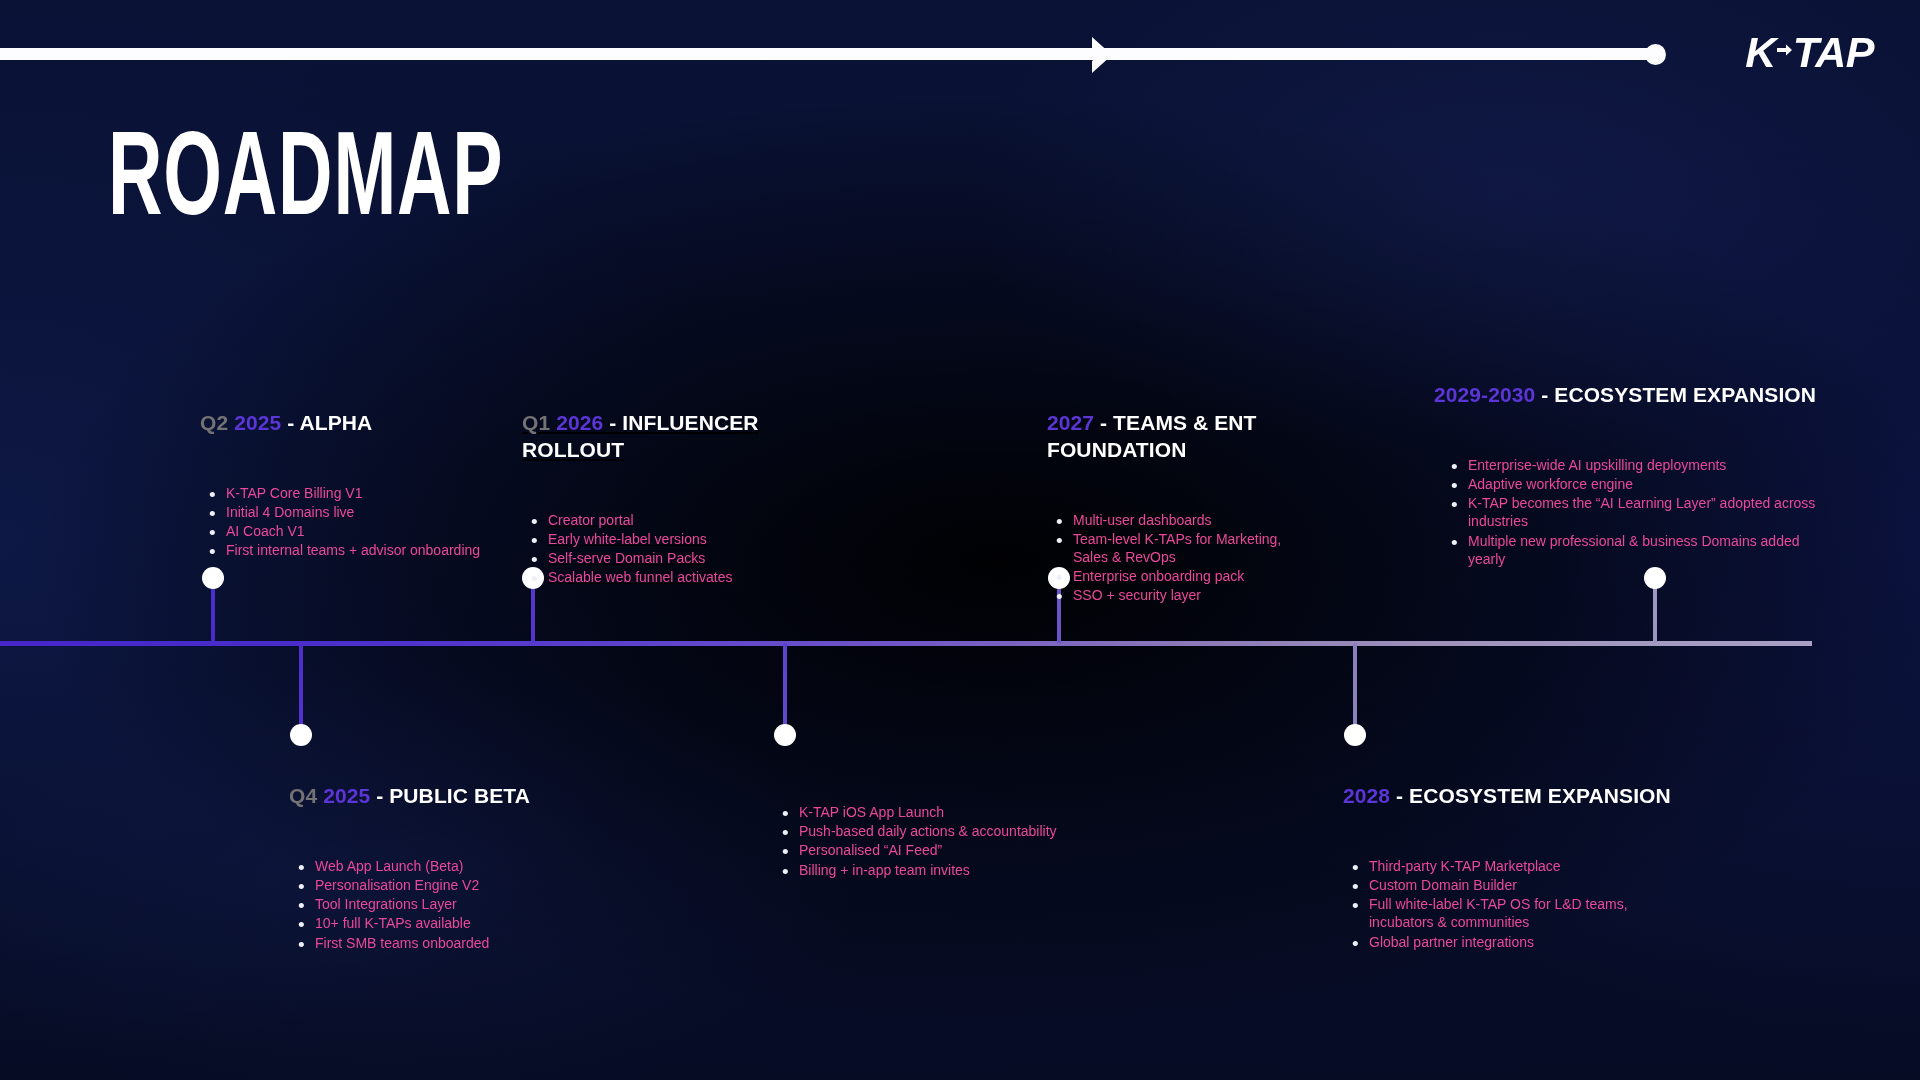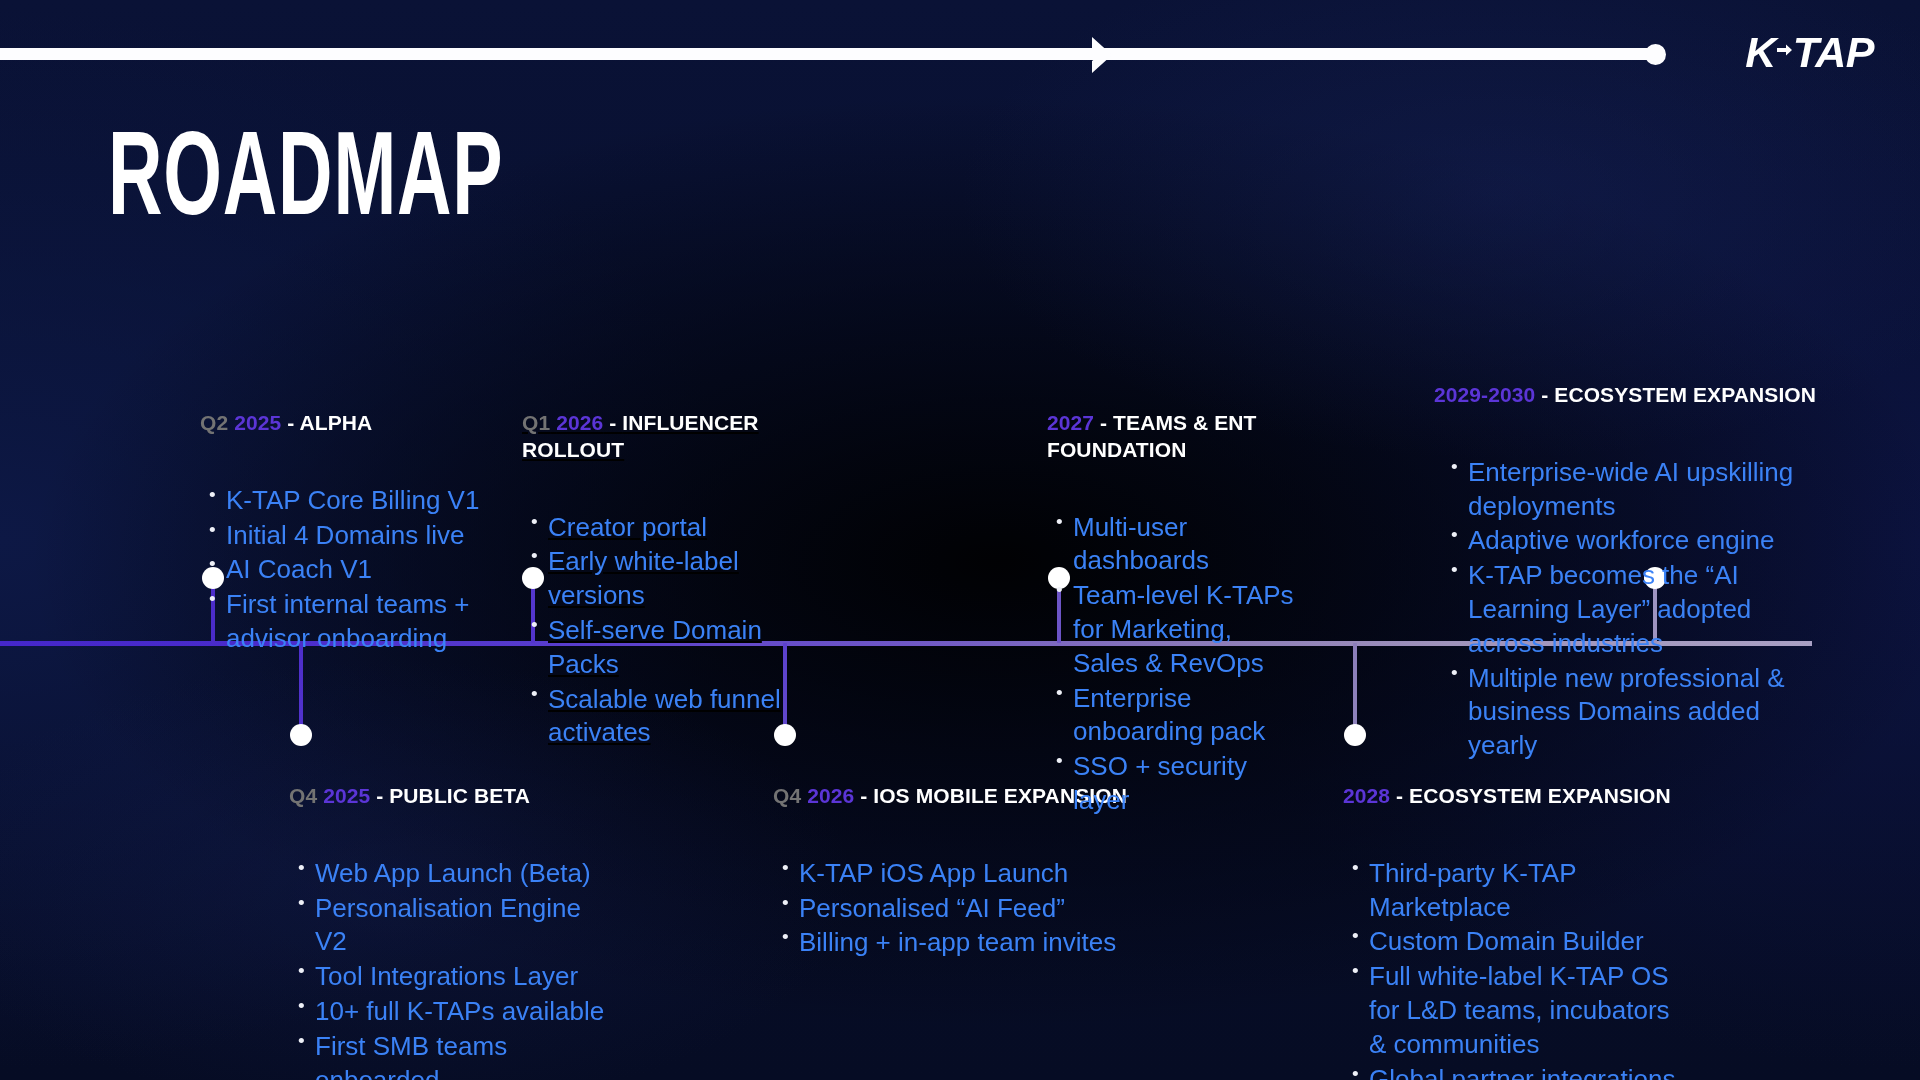--- a/index.html
+++ b/index.html
@@ -82,21 +82,21 @@
     font-size:21px; font-weight:bold; color:#ffffff;
     line-height:1.28; letter-spacing:0.1px;
     white-space:pre-line;
     margin-bottom:6px;
   }
   .ms-head .period{ color:#737373; }
   .ms-head .year{ color:#5b35d6; }
   .ms-head .sep{ color:#ffffff; }
   .ms-list{
     list-style:none;
-    font-size:26px; color:#3b82f6; line-height:1.30;
+    font-size:14px; color:#ec4899; line-height:1.30;
     padding-left:26px;
     margin-top:47px;
   }
   .ms-list li{ position:relative; margin:0 0 1px 0; }
   .ms-list li::before{
     content:"•"; position:absolute; left:-17px; top:-1px;
     color:#eef0f7; font-size:19px;
   }
 </style>
 </head>
@@ -179,25 +179,23 @@
   </div>
   <ul class="ms-list">
     <li>Creator portal</li>
     <li>Early white-label versions</li>
     <li>Self-serve Domain Packs</li>
     <li>Scalable web funnel activates</li>
   </ul>
 </div>
 
 <div class="milestone" style="left:773px; top:756px; width:380px;">
-  <div class="ms-head">
-    <span class="period">Q4</span><span class="period"> </span><span class="year">2026</span><span class="sep"> - </span><span class="sep">IOS MOBILE EXPANSION</span>
-  </div>
   <ul class="ms-list">
     <li>K-TAP iOS App Launch</li>
+    <li>Push-based daily actions &amp; accountability</li>
     <li>Personalised “AI Feed”</li>
     <li>Billing + in-app team invites</li>
   </ul>
 </div>
 
 <div class="milestone" style="left:1047px; top:383px; width:250px;">
   <div class="ms-head">
     <span class="year">2027</span><span class="sep"> - </span><span class="sep">TEAMS &amp; ENT FOUNDATION</span>
   </div>
   <ul class="ms-list">

